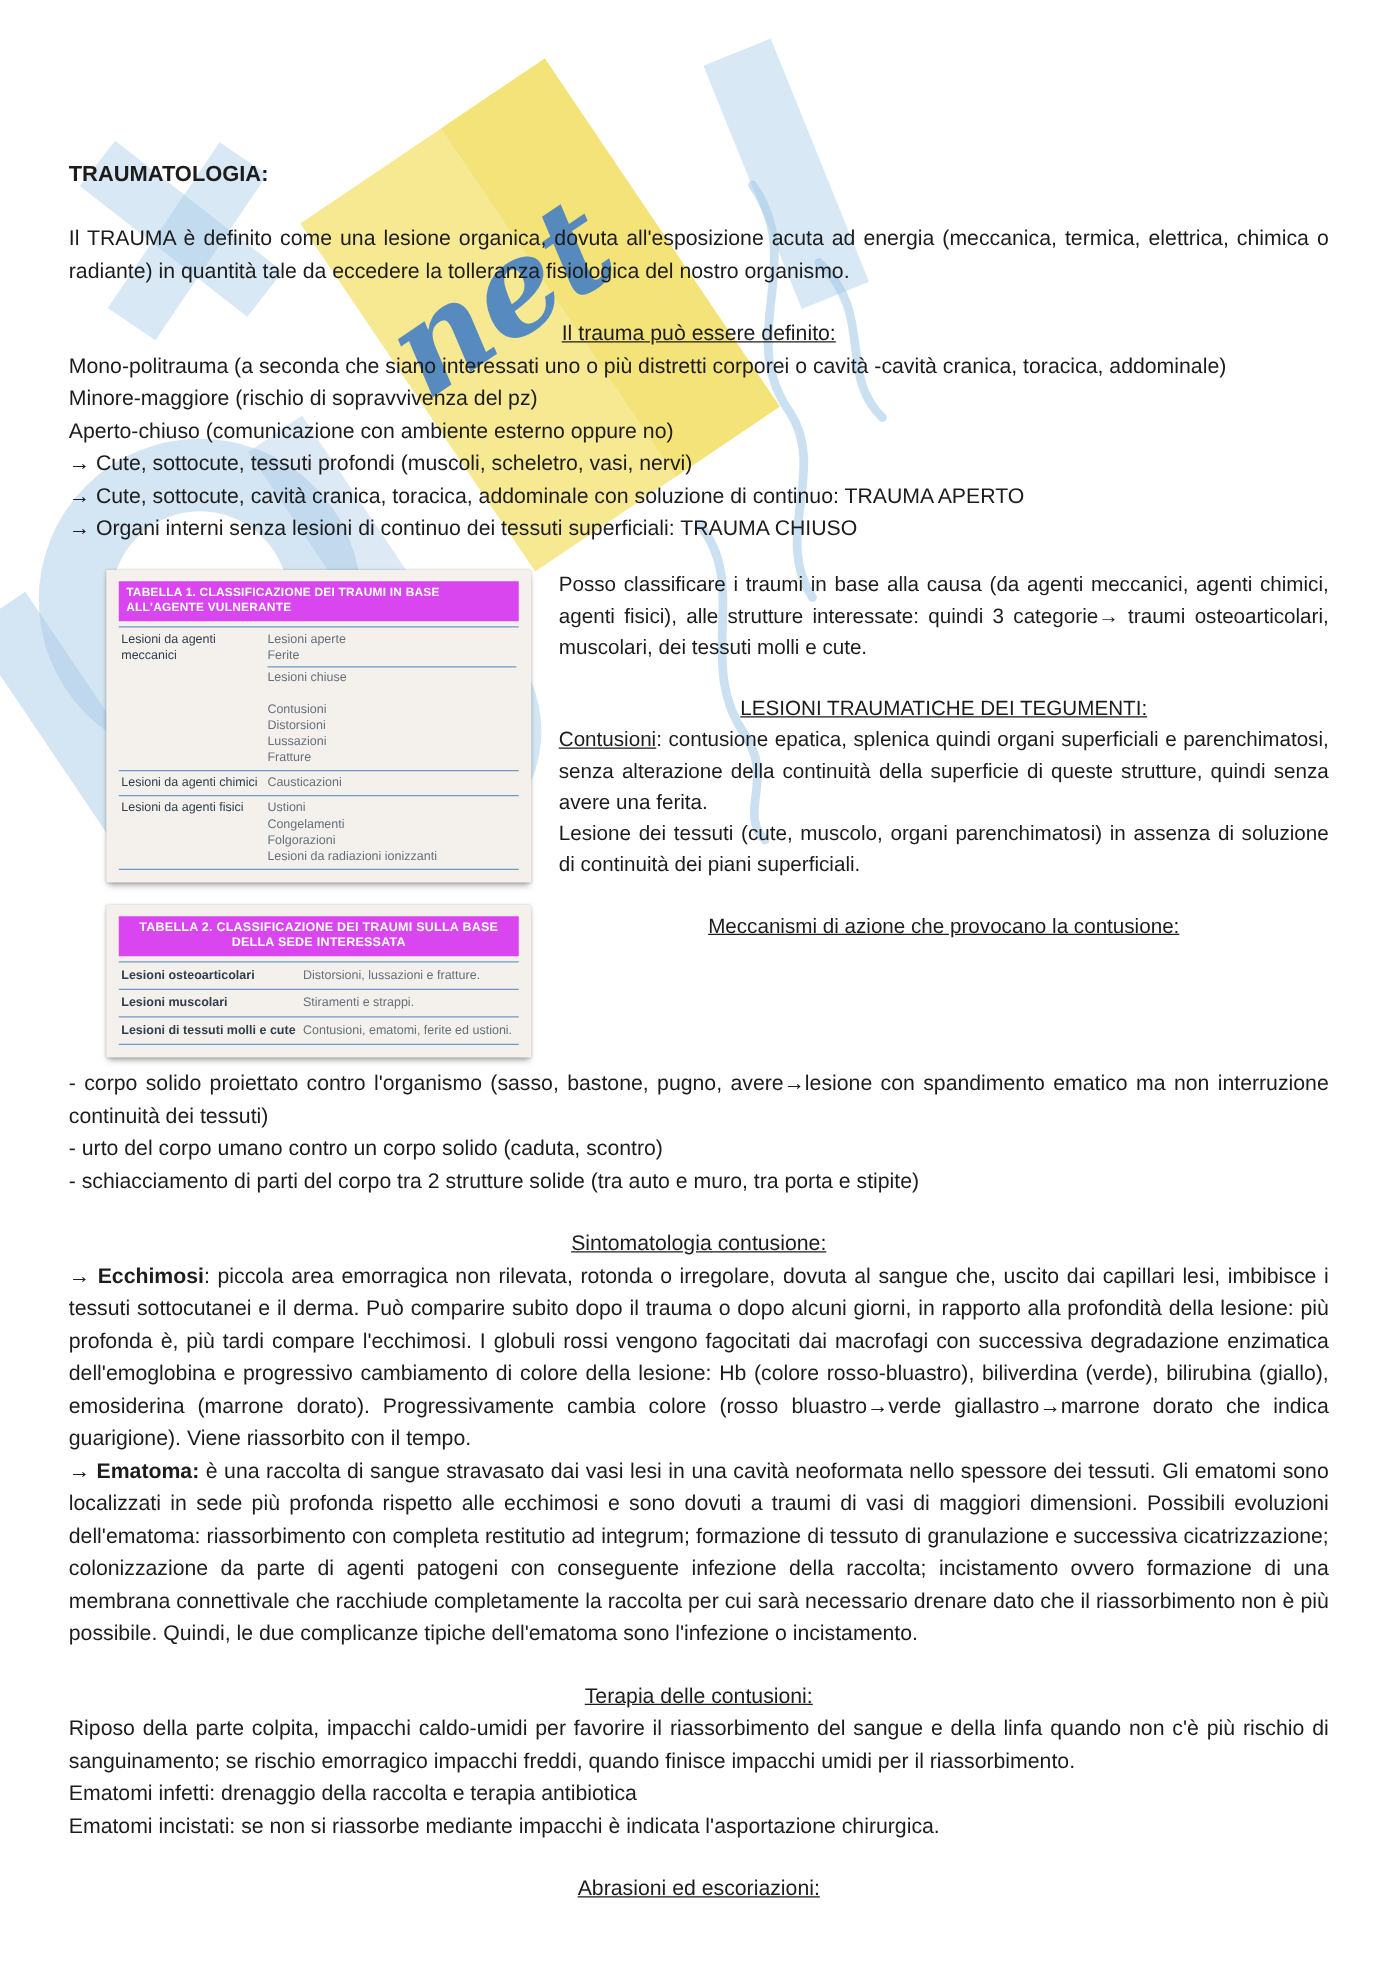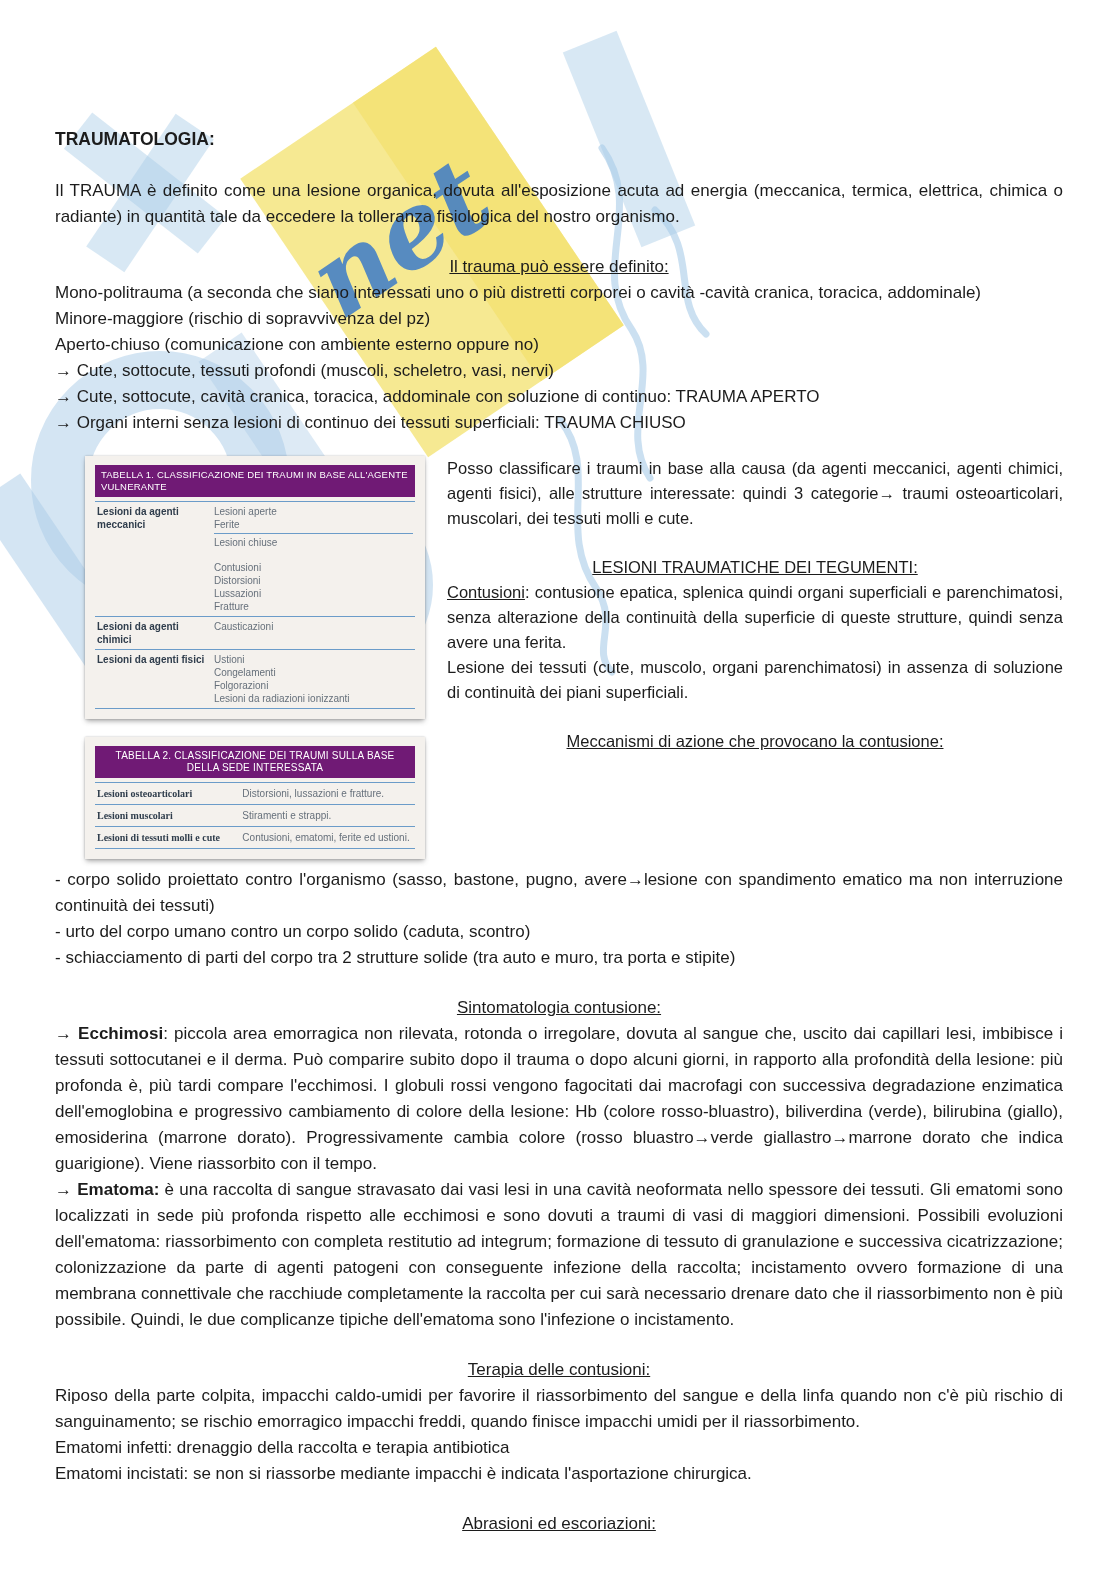--- a/index.html
+++ b/index.html
@@ -24,35 +24,35 @@
   .col-right { flex:1; font-size:16.5px; line-height:25px; }
 
   
   .doc-table {
     width:340px; margin-left:30px; box-sizing:border-box;
     background:#f4f1ed; padding:9px 10px 10px 10px;
     box-shadow:0 3px 5px -1px rgba(60,60,60,.45), 0 0 2px rgba(0,0,0,.22);
     color:#66707b;
   }
   .t-head {
-    background:#701a75; color:#ffffff; font-weight:normal;
+    background:#d946ef; color:#ffffff; font-weight:bold;
     font-size:9.5px; line-height:12px; letter-spacing:.2px;
     padding:4px 6px; margin-bottom:4px;
   }
   .t-head.center { text-align:center; font-size:10px; }
   .t-body { border-bottom:1px solid #6b9cc9; font-size:10px; line-height:13px; }
   .t1-group { display:flex; border-top:1px solid #6b9cc9; padding:3px 2px; }
-  .t1-label { width:37%; font-weight:bold; color:#2f3d4c; }
+  .t1-label { width:37%; font-weight:normal; color:#2f3d4c; }
   .t1-sub { flex:1; }
   .t1-subrow { display:flex;flex-direction:column; }
   .t1-subrow.line { border-top:1px solid #6b9cc9; margin-top:2px; padding-top:2px;gap:12px; }
   .t1-col2 { width:40%; }
   .t1-col3 { flex:1; }
   .t2-row { display:grid; grid-template-columns:46% 54%; border-top:1px solid #6b9cc9; padding:4px 2px; }
-  .t2-label { font-weight:bold; color:#2f3d4c;font-family:Liberation Serif, serif; }
+  .t2-label { font-weight:bold; color:#2f3d4c; }
   .table-gap { height:18px; }
 
   .bullets p { margin-top:0; }
   .arrow-par b { font-weight:bold; }
   .uterm { text-decoration:underline; }
 
   .wm-net {
     font-family:"DejaVu Serif","Liberation Serif",serif;
     font-style:italic; font-weight:bold;
   }

